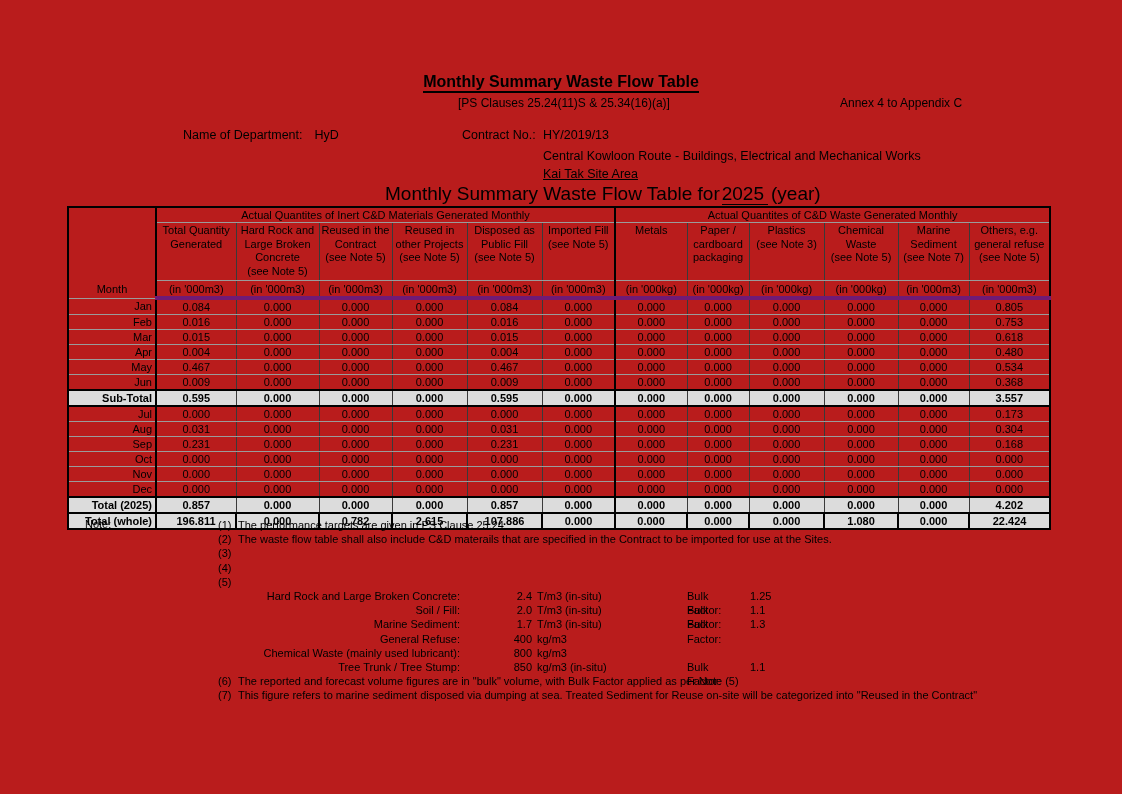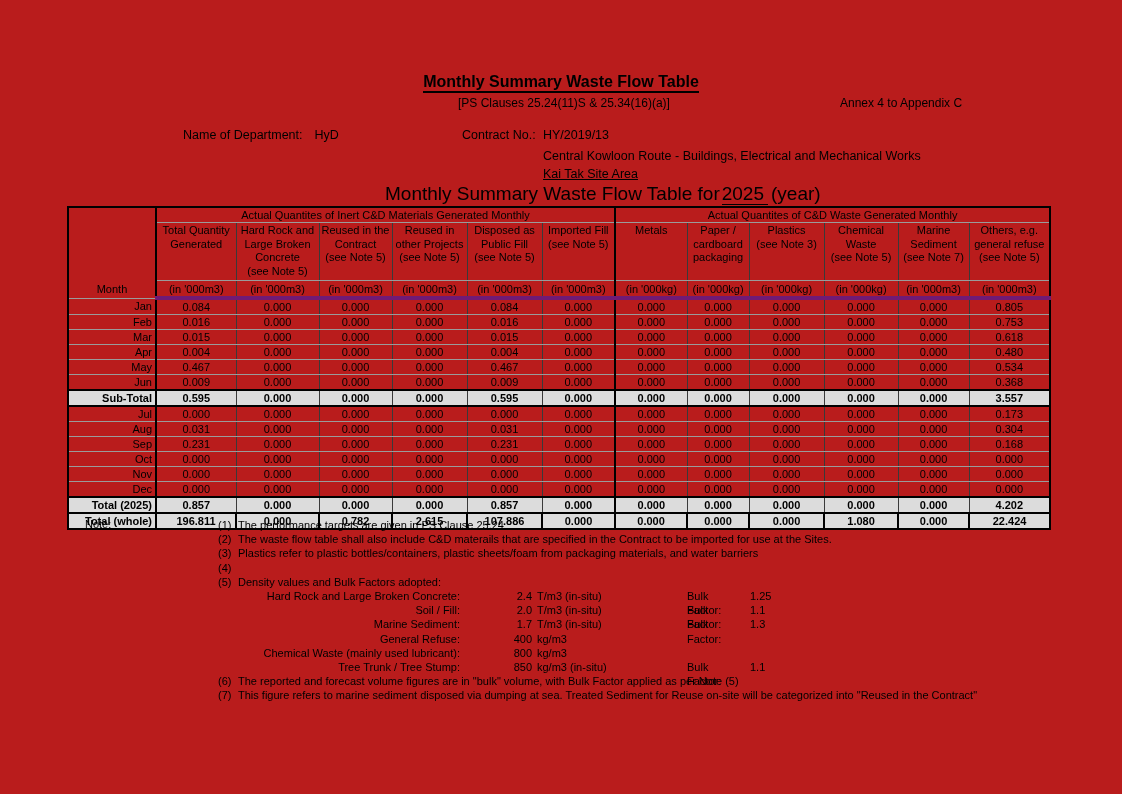--- a/index.html
+++ b/index.html
@@ -398,29 +398,27 @@
         <div class="nline">
           <span class="nn">(1)</span>
           <span class="nt">The performance targets are given in PS Clause 25.24</span>
         </div>
         <div class="nline">
           <span class="nn">(2)</span>
           <span class="nt">The waste flow table shall also include C&amp;D materails that are specified in the Contract to be imported for use at the Sites.</span>
         </div>
         <div class="nline">
           <span class="nn">(3)</span>
-          <span class="nt">Plastics refer to plastic bottles/containers, plastic sheets/foam from packaging materials, and water barriers</span>
         </div>
         <div class="nline">
           <span class="nn">(4)</span>
           <span class="nt"></span>
         </div>
         <div class="nline">
           <span class="nn">(5)</span>
-          <span class="nt">Density values and Bulk Factors adopted:</span>
         </div>
         <div class="dline">
           <span class="dl">Hard Rock and Large Broken Concrete:</span>
           <span class="dv">2.4</span>
           <span class="du">T/m3 (in-situ)</span>
           <span class="dbl">Bulk Factor:</span>
           <span class="dbv">1.25</span>
         </div>
         <div class="dline">
           <span class="dl">Soil / Fill:</span>

